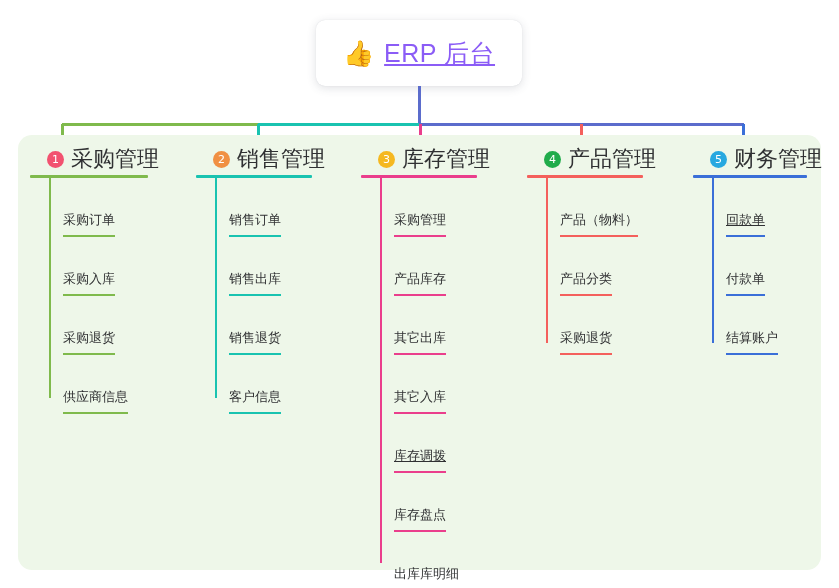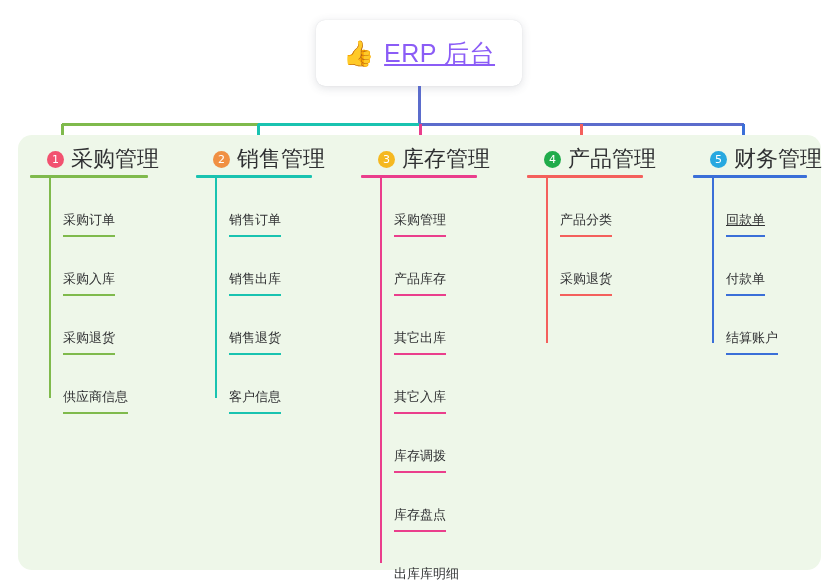--- a/index.html
+++ b/index.html
@@ -220,39 +220,42 @@
           <div class="item">
             <span class="item-label" style="border-bottom-color: rgb(234, 62, 140);">产品库存</span>
           </div>
           <div class="item">
             <span class="item-label" style="border-bottom-color: rgb(234, 62, 140);">其它出库</span>
           </div>
           <div class="item">
             <span class="item-label" style="border-bottom-color: rgb(234, 62, 140);">其它入库</span>
           </div>
           <div class="item">
-            <span class="item-label" style="border-bottom-color: rgb(234, 62, 140);">库存调拨</span>
+            <span class="item-label" style="border-bottom-color: rgb(234, 62, 140); text-decoration: underline;">库存调拨</span>
           </div>
           <div class="item">
             <span class="item-label" style="border-bottom-color: rgb(234, 62, 140);">库存盘点</span>
           </div>
           <div class="item">
             <span class="item-label" style="border-bottom-color: rgb(234, 62, 140);">出库库明细</span>
           </div>
         </div>
       </div>
       <div class="column" style="left: 527px; top: 143px;">
         <div class="col-header">
           <span class="badge" style="background: rgb(32, 172, 75);">4</span>
           <span class="col-title">产品管理</span>
         </div>
         <div class="col-rule" style="width: 116px; background: rgb(244, 96, 92);"></div>
         <div class="col-body">
           <div class="spine" style="background: rgb(244, 96, 92); height: 165px;"></div>
           <div class="item">
+            <span class="item-label" style="border-bottom-color: rgb(244, 96, 92);">产品（物料）</span>
+          </div>
+          <div class="item">
             <span class="item-label" style="border-bottom-color: rgb(244, 96, 92);">产品分类</span>
           </div>
           <div class="item">
             <span class="item-label" style="border-bottom-color: rgb(244, 96, 92);">采购退货</span>
           </div>
         </div>
       </div>
       <div class="column" style="left: 693px; top: 143px;">
         <div class="col-header">
           <span class="badge" style="background: rgb(39, 168, 224);">5</span>

